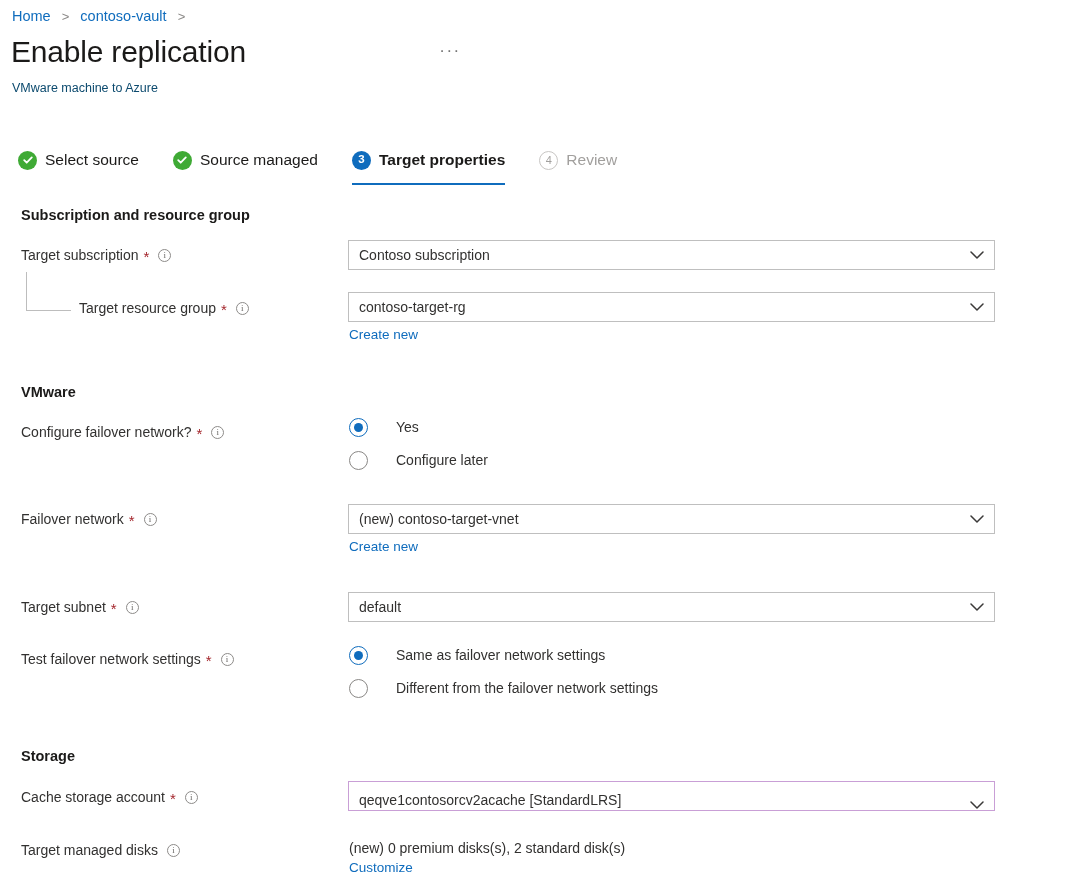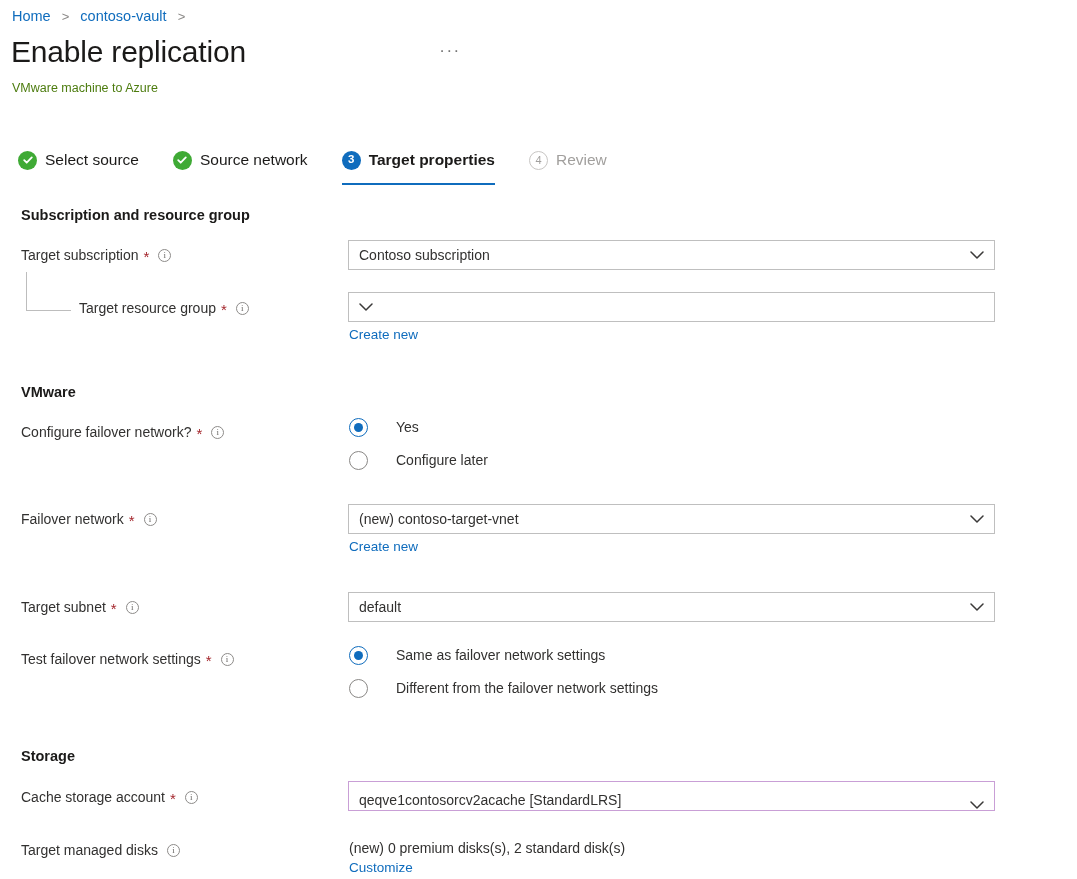--- a/index.html
+++ b/index.html
@@ -62,21 +62,21 @@
     line-height: 12px;
     text-align: center;
     cursor: pointer;
     user-select: none;
   }
   .page-subtitle {
     position: absolute;
     left: 12px;
     top: 80px;
     font-size: 12.5px;
-    color: #4d7c0f;
+    color: #0c4a6e;
     line-height: 17px;
     white-space: nowrap;
   }
 
   
   .steps {
     position: absolute;
     left: 18px;
     top: 146px;
     height: 40px;
@@ -312,21 +312,21 @@
     </span>
     <span class="step-label">Select source</span>
   </div>
 
   <div class="step">
     <span class="badge done">
       <svg width="12" height="12" viewBox="0 0 12 12" aria-hidden="true">
         <path d="M2.2 6.2 L4.7 8.7 L9.8 3.4" stroke="#ffffff" stroke-width="1.8" fill="none" stroke-linecap="round" stroke-linejoin="round"></path>
       </svg>
     </span>
-    <span class="step-label">Source network</span>
+    <span class="step-label">Source managed</span>
   </div>
 
   <div class="step current">
     <span class="badge active">3</span>
     <span class="step-label">Target properties</span>
     <span class="step-underline"></span>
   </div>
 
   <div class="step disabled">
     <span class="badge pending">4</span>
@@ -352,20 +352,21 @@
 </div>
 
 <div class="elbow" style="left:26px; top:272px; width:44px; height:38px;"></div>
 
 <div class="row-label" style="left:79px; top:298px">
   <span>Target resource group</span>
   <span class="req">*</span>
   <span class="info"></span>
 </div>
 <div class="field" style="top:292px">
+  <span class="field-value">contoso-target-rg</span>
   <span class="chev">
     <svg width="14" height="9" viewBox="0 0 14 9" aria-hidden="true">
         <path d="M1 1 L7 7 L13 1" stroke="#3b3a39" stroke-width="1.5" fill="none" stroke-linecap="round" stroke-linejoin="round"></path>
       </svg>
   </span>
 </div>
 <div class="link" style="left:349px; top:326px">Create new</div>
 
 <div class="section-head" style="top:382px">VMware</div>
 

